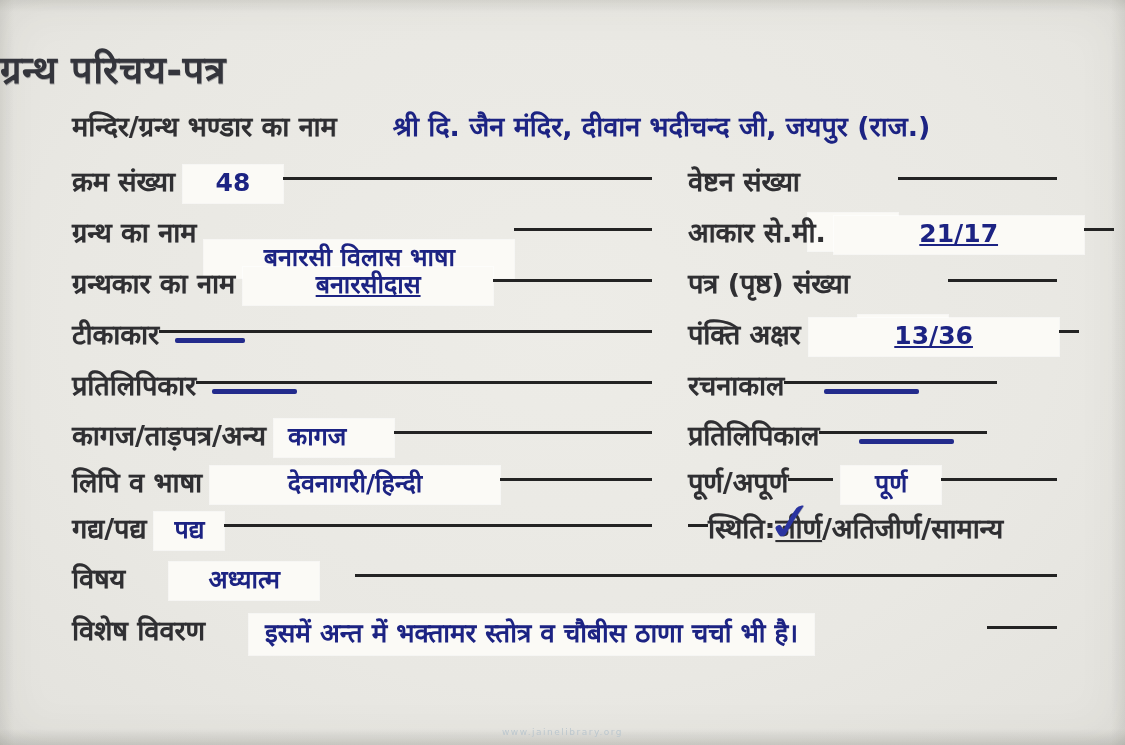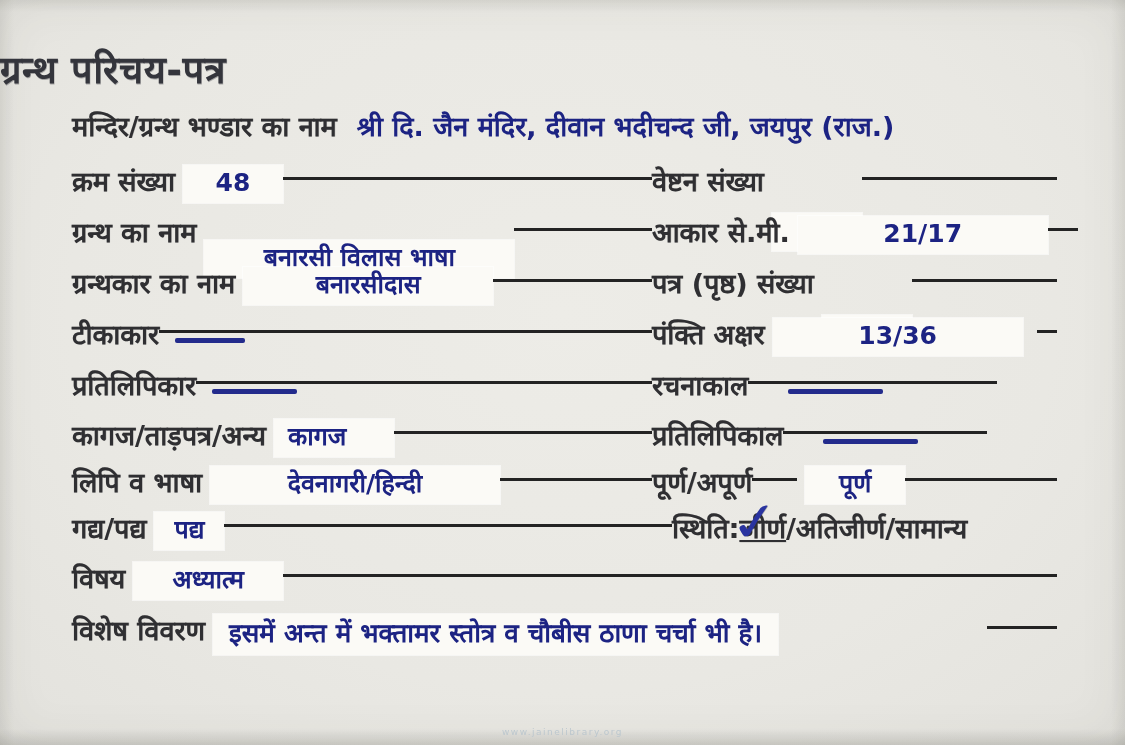--- a/index.html
+++ b/index.html
@@ -20,42 +20,42 @@
     box-shadow: inset 0 0 50px rgba(60,60,55,0.08);
   }
   .title {
     position: absolute; top: 42px; left: 0; right: 0;
     font-size: 38px; font-weight: bold; color: #34353c;
     letter-spacing: 0.5px;
     text-shadow: 0.5px 0.5px 0 rgba(40,40,48,0.35);
   }
   .row {
     position: absolute; left: 72px; right: 68px;
-    display: flex; align-items: flex-start; height: 46px;
+    display: flex; align-items: flex-start; height: 46px; gap: 36px;
   }
   .lp { display: flex; flex: 0 0 580px; align-items: flex-start; min-width: 0; }
   .rp { display: flex; flex: 1 1 auto; align-items: flex-start; min-width: 0; }
   .label {
     font-size: 27px; font-weight: bold; color: #2f2f32;
     white-space: nowrap; line-height: 1.25;
     text-shadow: 0.4px 0.4px 0 rgba(47,47,50,0.3);
   }
   .rule { border-bottom: 3px solid #232323; height: 15px; flex: 0 0 auto; }
   .fill { flex: 1 1 auto; }
   .w20 { flex: 0 0 20px; } .w30 { flex: 0 0 30px; } .w45 { flex: 0 0 45px; }
   .patch {
     background: #fbfaf6; color: #1c2383;
     font-size: 25px; font-weight: bold; line-height: 1.2;
     padding: 3px 14px 5px; margin-left: 8px;
     white-space: nowrap;
     box-shadow: 0 0 0 1px rgba(255,255,255,0.6);
   }
   .c { text-align: center; }
   .mw70 { min-width: 70px; } .mw90 { min-width: 90px; margin-top: 48px; } .mw100 { min-width: 100px; }
-  .mw120 { min-width: 120px; } .mw150 { min-width: 150px; } .mw240 { min-width: 250px; }
+  .mw120 { min-width: 120px; } .mw150 { min-width: 150px; } .mw240 { min-width: 250px; text-decoration: underline; }
   .mw280 { min-width: 290px; } .mw300 { min-width: 310px; margin-top: 24px; }
   .val-plain {
     color: #1c2383; font-size: 27px; font-weight: bold;
     white-space: nowrap; margin-left: 20px; line-height: 1.25;
   }
   .blank { position: relative; }
   .dash {
     position: absolute; left: 16px; top: 20px;
     width: 70px; height: 5px; background: #232b8c; border-radius: 2px;
   }

